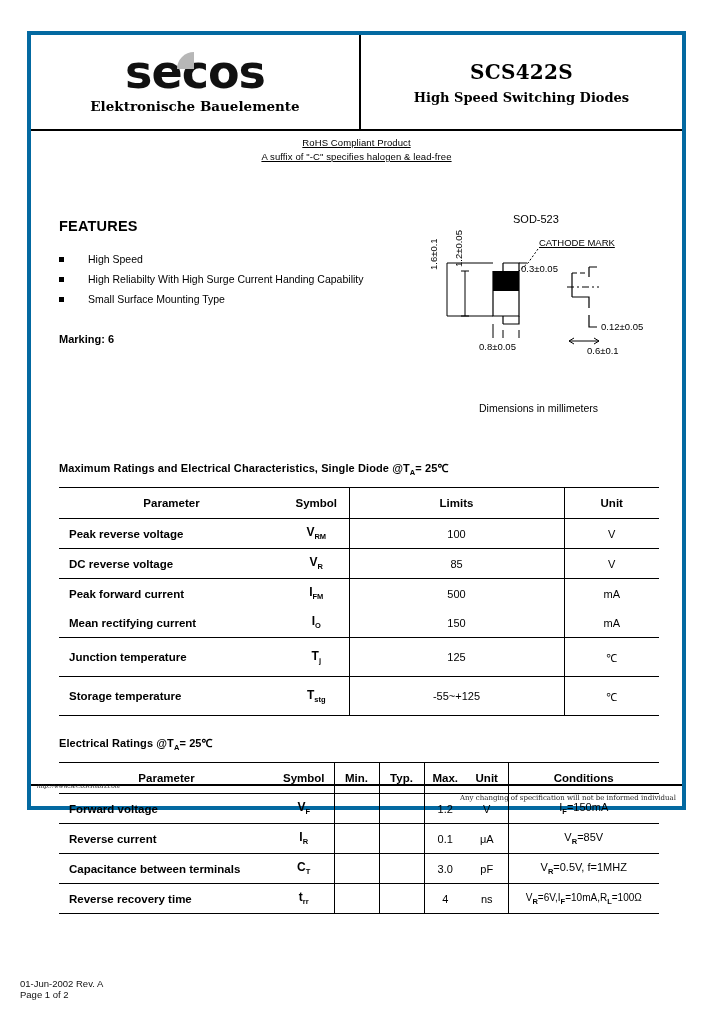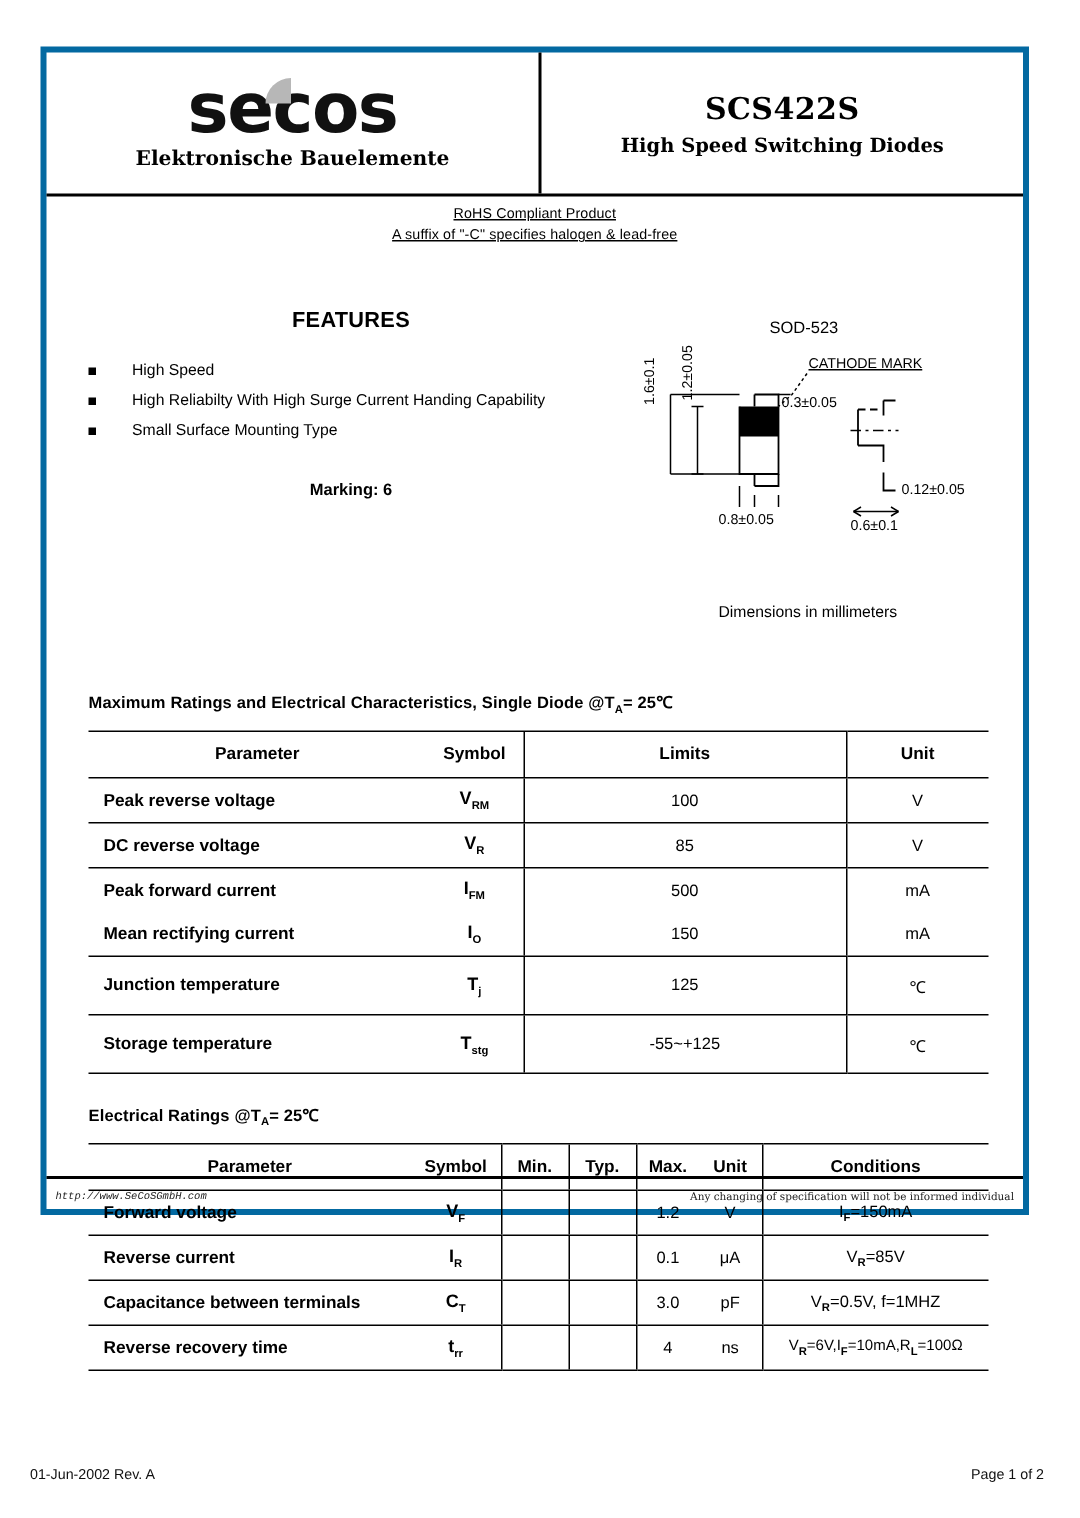--- a/index.html
+++ b/index.html
@@ -101,23 +101,22 @@
   .rohs div {
     text-decoration: underline;
     margin: 1px 0 3px 0;
     letter-spacing: 0.1px;
   }
 
   
   .features {
     position: absolute;
     left: 28px;
-    top: 171px;
+    top: 183px;
     width: 350px;
-    text-align: center;
   }
   .features h2 {
     font-size: 14.5px;
     font-weight: bold;
     margin: 0 0 19px 0;
     letter-spacing: 0.2px;
   }
   .feat-item {
     display: flex;
     align-items: flex-start;
@@ -166,21 +165,21 @@
     left: 48px;
     top: 227px;
     font-size: 10.5px;
     white-space: nowrap;
   }
   .d-03   { position:absolute; left:90px;  top:88px;  }
   .d-16   { position:absolute; left:-3px;  top:95px;  transform: rotate(-90deg); transform-origin: left top; white-space:nowrap;}
   .d-12   { position:absolute; left:22px;  top:92px;  transform: rotate(-90deg); transform-origin: left top; white-space:nowrap;}
   .d-08   { position:absolute; left:48px;  top:166px; }
   .d-012  { position:absolute; left:170px; top:146px; }
-  .d-06   { position:absolute; left:136px; top:170px; }
+  .d-06   { position:absolute; left:156px; top:170px; }
 
   
   .sec-title {
     font-size: 11px;
     font-weight: bold;
     letter-spacing: 0.1px;
   }
   .max-section { position: absolute; left: 28px; top: 425px; width: 600px; }
   .elec-section { position: absolute; left: 28px; top: 700px; width: 600px; }
 
@@ -225,45 +224,46 @@
     position: absolute;
     left: 0;
     right: 0;
     bottom: 0;
     border-top: 2px solid #000;
     height: 20px;
   }
   .foot-url {
     position: absolute;
     left: 6px;
-    bottom: 4px;
-    font-family: Liberation Mono, monospace;
+    bottom: 16px;
+    font-family: Liberation Serif, serif;
     font-style: italic;
     font-size: 7px;
     color: #222;
   }
   .foot-note {
     position: absolute;
     right: 6px;
     bottom: 4px;
     font-family: "DejaVu Serif", serif;
     font-size: 7px;
     color: #222;
     white-space: nowrap;
     text-align: right;
   }
   .below {
     position: absolute;
     left: 20px;
-    right: 24px;
+    right: 14px;
     top: 978px;
     font-size: 9.5px;
     display: flex;
     justify-content: space-between;
     color: #111;
+    flex-direction: column;
   }
 </style>
 </head>
 <body>
 
 <div class="page">
 
   <div class="header">
     <div class="header-left">
       <div class="logo-wrap">

